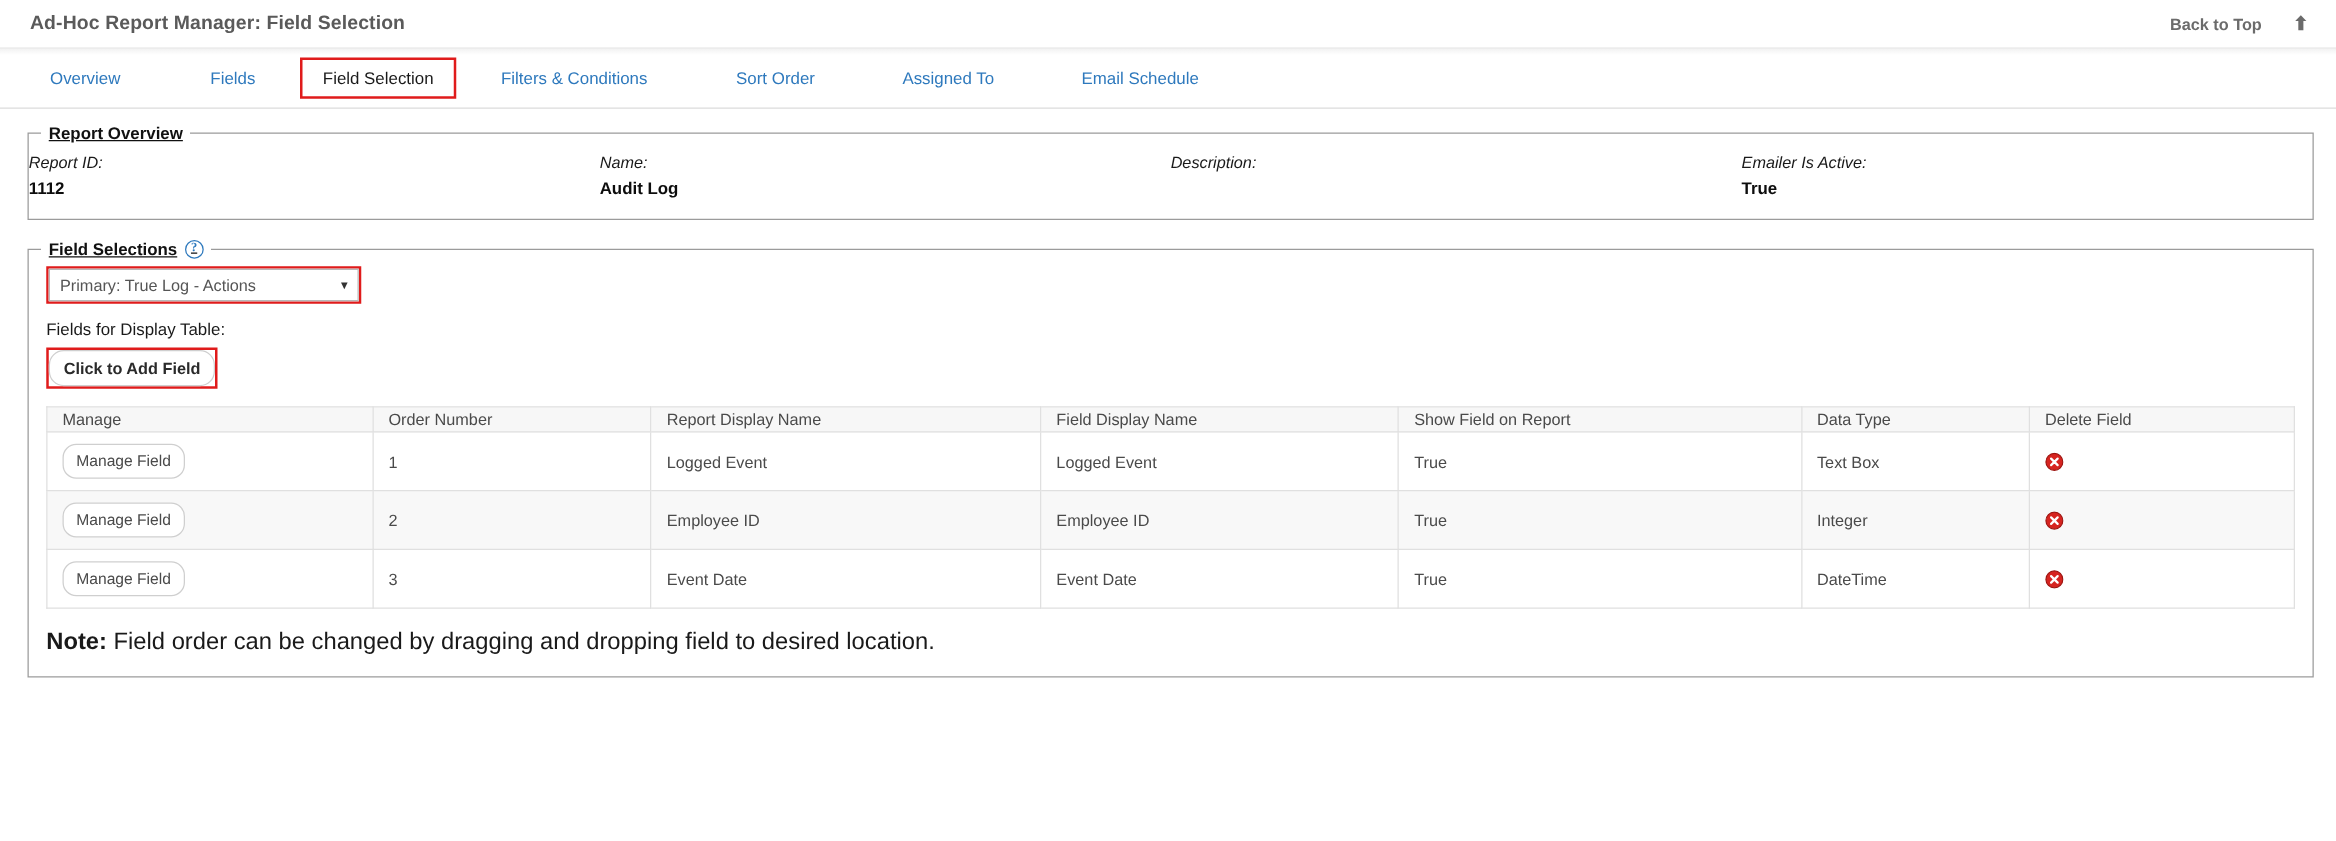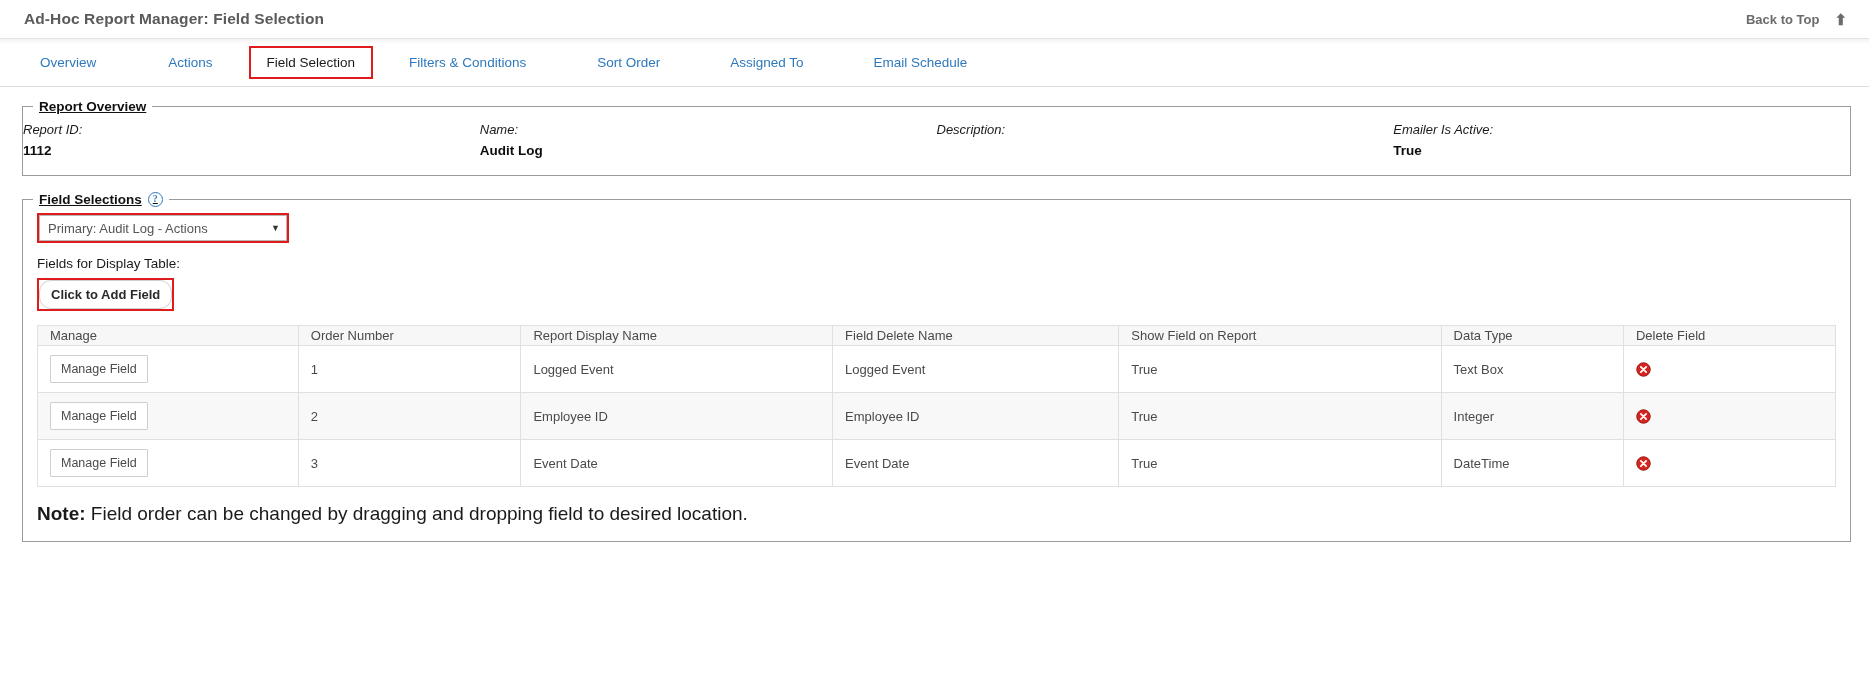--- a/index.html
+++ b/index.html
@@ -28,21 +28,21 @@
   }
   .title-text {
     font-size: 15.5px;
     font-weight: bold;
     color: #5a5a5a;
     letter-spacing: .1px;
   }
   .back-to-top {
     display: flex;
     align-items: center;
-    gap: 15px;
+    gap: 25px;
     font-size: 13px;
     font-weight: bold;
     color: #6b6b6b;
     cursor: pointer;
     user-select: none;
   }
   .back-to-top .arrow-up {
     font-size: 15px;
     line-height: 1;
     color: #6b6b6b;
@@ -227,21 +227,21 @@
     color: #4a4a4a;
     vertical-align: middle;
     height: 25px;
   }
   table.fields tbody tr.alt td {
     background: #f8f8f8;
   }
   .manage-btn {
     border: 1px solid #cfcfcf;
     background: #ffffff;
-    border-radius: 1px;
+    border-radius: 11px;
     font-family: "Liberation Sans", sans-serif;
     font-size: 12.5px;
     color: #4a4a4a;
     padding: 6px 10px;
     cursor: pointer;
     white-space: nowrap;
   }
   .delete-icon {
     width: 15px;
     height: 15px;
@@ -271,21 +271,21 @@
 <div class="titlebar">
   <div class="title-text">Ad-Hoc Report Manager: Field Selection</div>
   <div class="back-to-top">
     <span>Back to Top</span>
     <span class="arrow-up">⬆</span>
   </div>
 </div>
 
 <div class="tabstrip">
   <div class="tab spacer-o">Overview</div>
-  <div class="tab spacer-t">Actions</div>
+  <div class="tab spacer-t">Fields</div>
   <div class="tab active">Field Selection</div>
   <div class="tab spacer-b">Filters &amp; Conditions</div>
   <div class="tab spacer-c">Sort Order</div>
   <div class="tab spacer-d">Assigned To</div>
   <div class="tab">Email Schedule</div>
 </div>
 
 <div class="content">
 
   <fieldset class="panel">
@@ -316,21 +316,21 @@
     <legend>
       <span>Field Selections</span>
       <span class="help-icon">?</span>
     </legend>
 
     <div class="fs-body">
 
 
       <div class="select-wrap">
         <div class="fake-select">
-          <span>Primary: Audit Log - Actions</span>
+          <span>Primary: True Log - Actions</span>
           <span class="caret">▼</span>
         </div>
       </div>
 
       <div class="field-label">Fields for Display Table:</div>
 
       <div class="add-field-wrap">
         <button class="add-field-btn">Click to Add Field</button>
       </div>
 
@@ -342,21 +342,21 @@
           <col class="col-field">
             <col class="col-show">
             <col class="col-type">
             <col class="col-delete">
         </colgroup>
         <thead>
           <tr>
             <th>Manage</th>
             <th>Order Number</th>
             <th>Report Display Name</th>
-            <th>Field Delete Name</th>
+            <th>Field Display Name</th>
             <th>Show Field on Report</th>
             <th>Data Type</th>
             <th>Delete Field</th>
           </tr>
         </thead>
         <tbody>
 
           <tr>
             <td>
               <button class="manage-btn">Manage Field</button>

